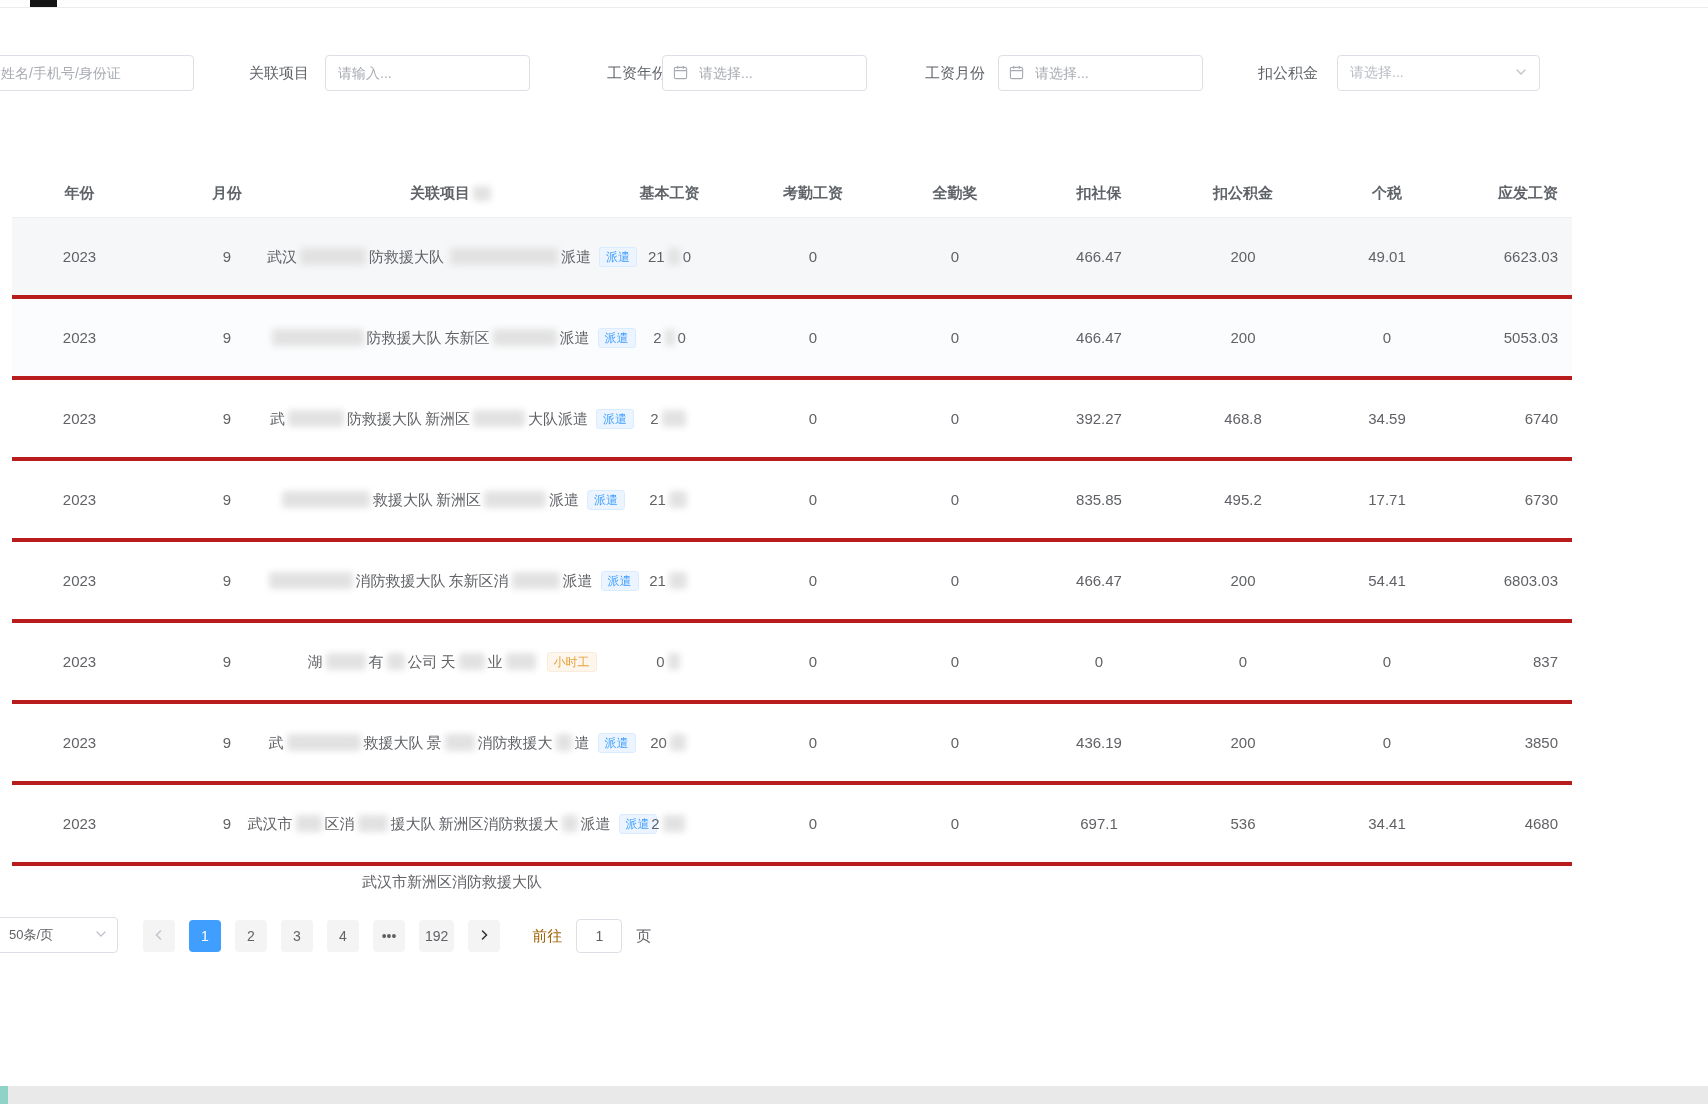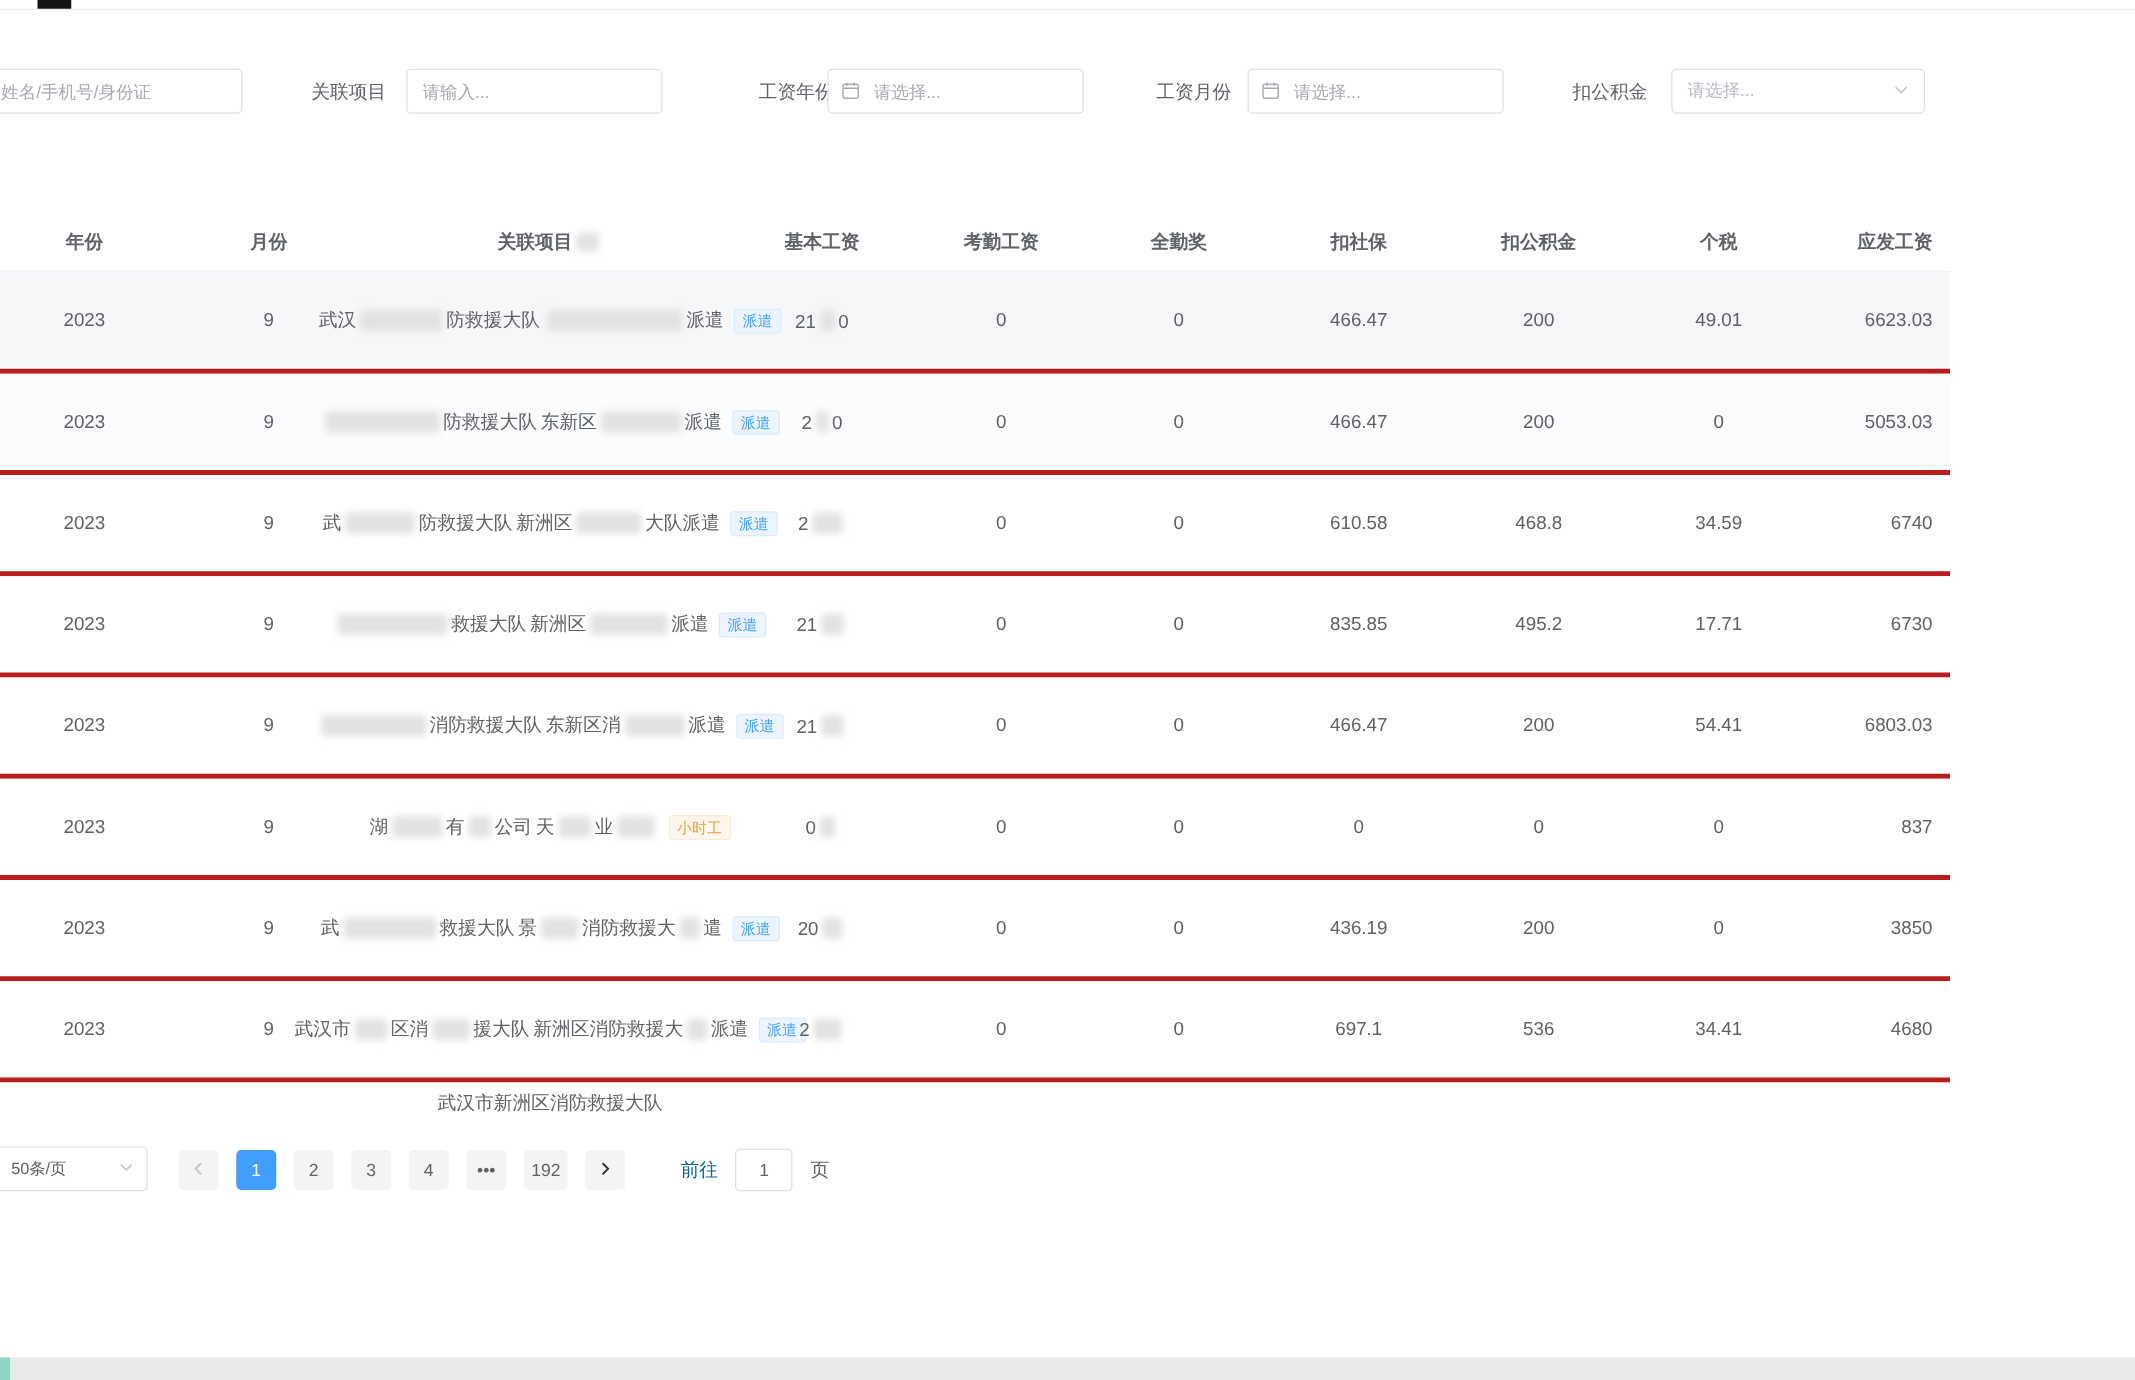--- a/index.html
+++ b/index.html
@@ -26,21 +26,21 @@
   .picker-icon { position:absolute; left:11px; top:10px; pointer-events:none; }
   .sel-box {
     position:absolute; top:55px; height:36px; border:1px solid #dcdfe6; border-radius:4px;
     background:#fff; display:flex; align-items:center; padding:0 12px; font-size:14px; cursor:pointer;
   }
   .sel-box .ph { color:#b8bcc4; }
   .sel-box .chev { margin-left:auto; }
 
   
   .table {
-    position:absolute; top:170px; left:0; width:1560px; height:725px; overflow:hidden;
+    position:absolute; top:170px; left:12px; width:1560px; height:725px; overflow:hidden;
     font-size:15px;
     --cols:135px 160px 290px 145px 142px 142px 146px 142px 146px 112px;
   }
   .thead, .tr { display:grid; grid-template-columns:var(--cols); align-items:center; }
   .thead { height:48px; color:#5f6368; font-weight:bold; border-bottom:1px solid #ebeef5; }
   .th { text-align:center; }
   .th.pay, .td.pay { text-align:right; padding-right:14px; }
   .tr { min-height:81px; border-bottom:4px solid #b91c1c; background:#fff; }
   .tr.s1 { background:#f6f7f9; }
   .tr.s2 { background:#fbfcfd; }
@@ -69,21 +69,21 @@
   .psize .chev { margin-left:auto; }
   .pager { position:absolute; left:143px; top:919px; display:flex; align-items:center; gap:14px; }
   .pbtn {
     min-width:32px; height:32px; padding:0 6px; border:none; border-radius:4px;
     background:#f4f4f5; color:#606266; font-size:14px; cursor:pointer;
     display:flex; align-items:center; justify-content:center;
     font-family:"Liberation Sans","DejaVu Sans",sans-serif;
   }
   .pbtn.active { background:#409eff; color:#ffffff; }
   .pbtn.disabled { cursor:default; }
-  .goto-label { font-size:15px; color:#0369a1; margin-left:30px; }
+  .goto-label { font-size:15px; color:#a16207; margin-left:18px; }
   .goto-input {
     width:46px; height:34px; border:1px solid #dcdfe6; border-radius:4px; text-align:center;
     font-size:14px; color:#606266; outline:none;
     font-family:"Liberation Sans","DejaVu Sans",sans-serif;
   }
   .goto-unit { font-size:15px; color:#606266; }
 
   
   .bottom-bar { position:absolute; left:0; bottom:0; width:1708px; height:18px; background:#e9e9e9; }
   .bottom-accent { position:absolute; left:0; bottom:0; width:8px; height:18px; background:#8fd3c7; }
@@ -205,21 +205,21 @@
           <div class="pline">
             <span>新洲区</span>
             <span class="blur" style="width: 52px;"></span>
             <span>大队派遣</span>
             <span class="badge dispatch">派遣</span>
           </div>
         </div>
         <div class="td basic"><span>2</span><span class="blur" style="width: 24px;"></span></div>
         <div class="td att">0</div>
         <div class="td bonus">0</div>
-        <div class="td social">610.58</div>
+        <div class="td social">392.27</div>
         <div class="td fund">468.8</div>
         <div class="td tax">34.59</div>
         <div class="td pay">6740</div>
       </div>
       <div class="tr">
         <div class="td year">2023</div>
         <div class="td month">9</div>
         <div class="td project">
           <div class="pline">
             <span class="blur" style="width: 88px;"></span>

